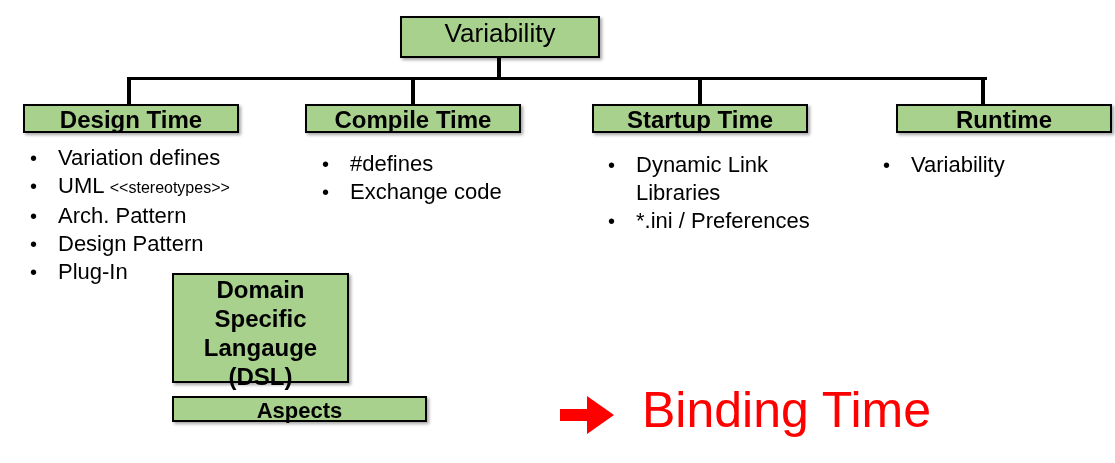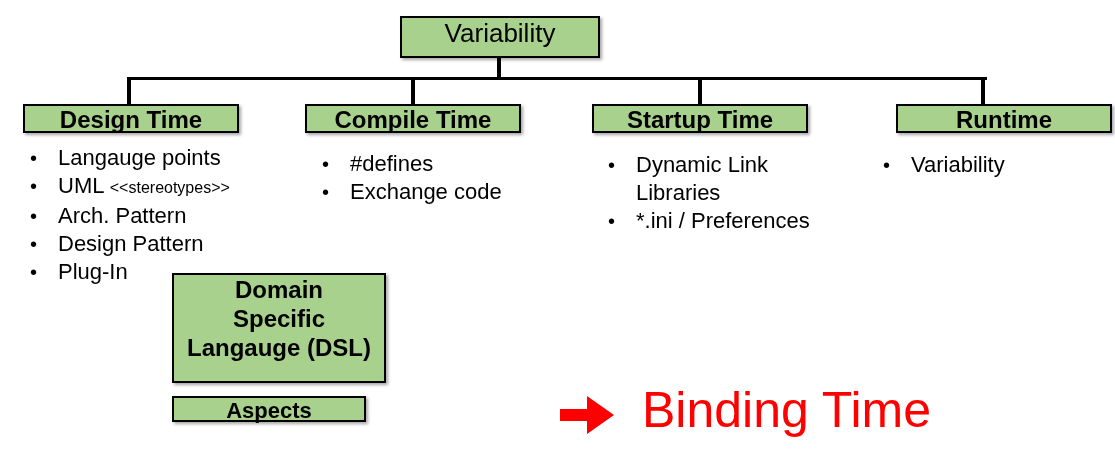--- a/index.html
+++ b/index.html
@@ -18,23 +18,23 @@
   .cat-box{top:104px;height:29px;width:216px;font-weight:bold;font-size:24px;}
   .conn{position:absolute;background:var(--connector,#000);}
   .blist{
     position:absolute;list-style:none;margin:0;padding:0;font-size:22px;
   }
   .blist li{display:flex;align-items:flex-start;line-height:28px;}
   .blist .bu{width:28px;flex:0 0 28px;font-size:20px;}
   .blist .tx{white-space:nowrap;}
   .blist li.li-wrap .tx{white-space:normal;width:155px;}
   .small{font-size:16px;}
-  .dsl-box{left:172px;top:273px;width:214px;height:110px;font-weight:bold;font-size:24px;line-height:29px;}
+  .dsl-box{left:172px;top:273px;width:177px;height:110px;font-weight:bold;font-size:24px;line-height:29px;}
   .pre{white-space:pre-line;}
-  .aspects-box{left:172px;top:396px;width:194px;height:26px;font-weight:bold;font-size:22px;}
+  .aspects-box{left:172px;top:396px;width:255px;height:26px;font-weight:bold;font-size:22px;}
   .annotation{position:absolute;left:560px;top:383px;display:flex;align-items:center;color:var(--annotation-red,#ff0000);}
   .arrow-ic{flex:0 0 auto;margin-top:10px;}
   .bind-label{font-size:50px;line-height:54px;margin-left:28px;white-space:nowrap;}
 </style>
 </head>
 <body>
 
 <div class="stage">
 
   <div class="gbox root-box">
@@ -57,21 +57,21 @@
   <div class="gbox cat-box" style="left:592px;">
     <span>Startup Time</span>
   </div>
   <div class="gbox cat-box" style="left:876px;margin-left:20px;">
     <span>Runtime</span>
   </div>
 
   <ul class="blist" style="left:30px;top:144px;width:250px;">
     <li>
       <span class="bu">•</span>
-      <span class="tx">Langauge points</span>
+      <span class="tx">Variation defines</span>
     </li>
     <li>
       <span class="bu">•</span>
       <span class="tx"><span>UML</span> <span class="small">&lt;&lt;stereotypes&gt;&gt;</span></span>
     </li>
     <li>
       <span class="bu">•</span>
       <span class="tx">Arch. Pattern</span>
     </li>
     <li>

